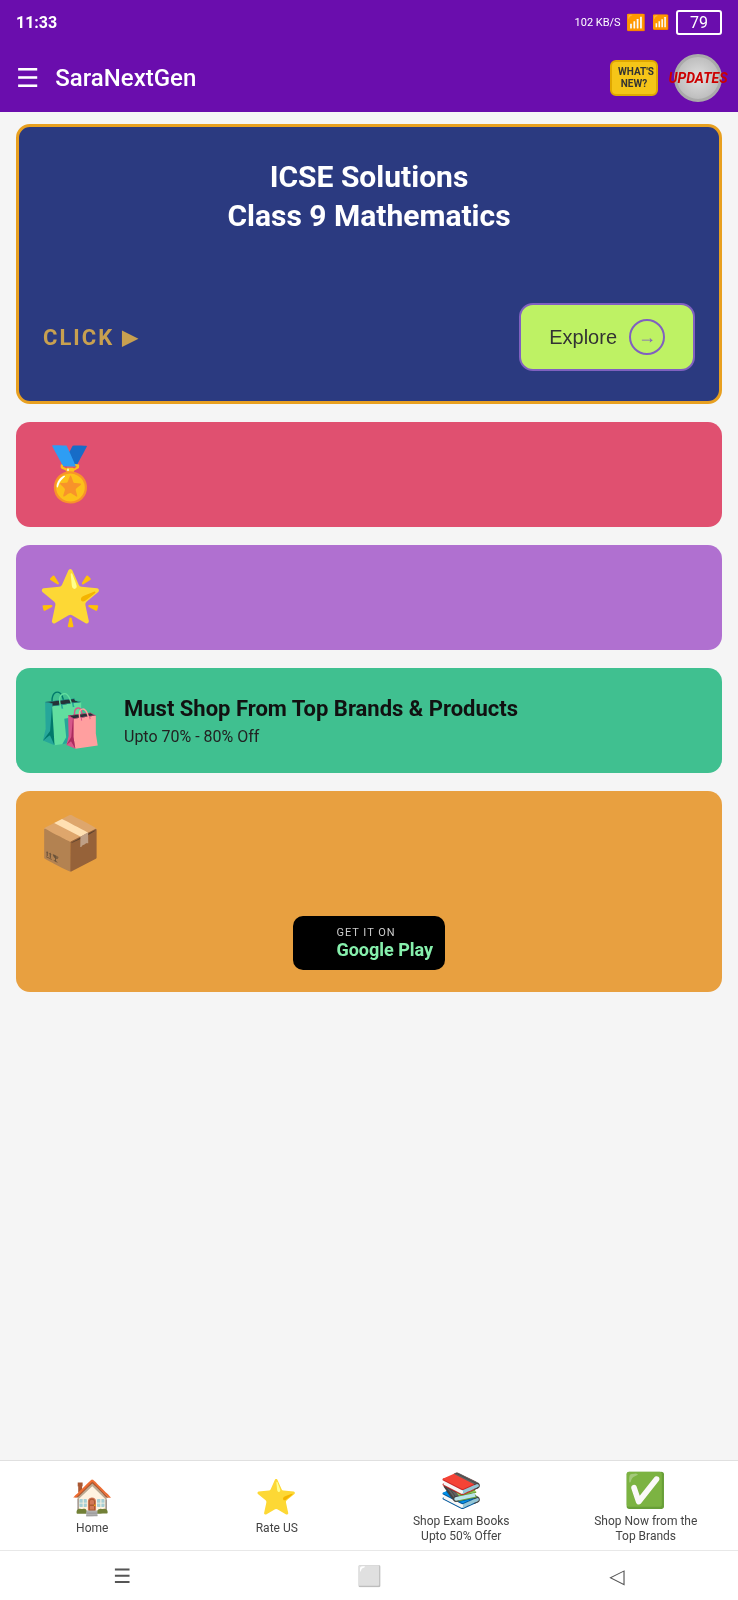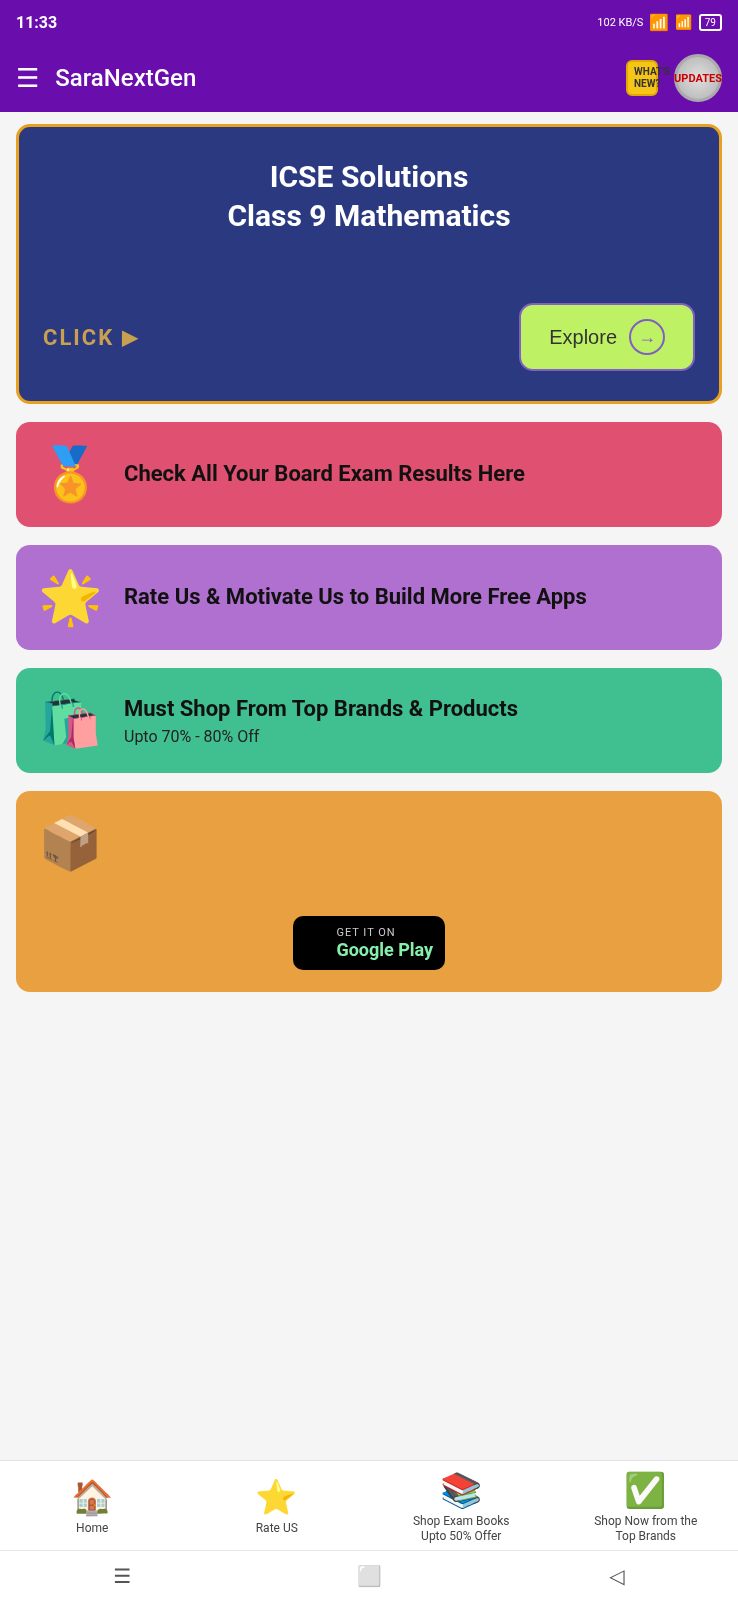--- a/index.html
+++ b/index.html
@@ -29,22 +29,22 @@
     }
     .status-icons {
       display: flex;
       align-items: center;
       gap: 6px;
       font-size: 12px;
     }
     .battery-icon {
       border: 2px solid white;
       border-radius: 3px;
-      padding: 1px 4px;
-      font-size: 10px;
+      padding: 1px 12px;
+      font-size: 16px;
       position: relative;
     }
 
     
     .toolbar {
       background: #6a0dad;
       display: flex;
       align-items: center;
       padding: 10px 16px;
       height: 68px;
@@ -66,37 +66,38 @@
       background: #f5c518;
       color: #333;
       font-size: 10px;
       font-weight: bold;
       padding: 4px 6px;
       border-radius: 6px;
       border: 2px solid #e0a800;
       text-align: center;
       line-height: 1.2;
       cursor: pointer;
-      width: 32px;
+      width: 48px;
     }
     .updates-badge {
       width: 48px;
       height: 48px;
       border-radius: 50%;
       background: #c0c0c0;
       border: 3px solid #aaa;
       display: flex;
       align-items: center;
       justify-content: center;
-      font-size: 11px;
+      font-size: 14px;
       font-weight: bold;
       color: #cc0000;
       text-align: right;
       cursor: pointer;
       background: radial-gradient(circle, #e0e0e0, #b0b0b0);
+      font-style: italic;
     }
 
     
     .main-content {
       flex: 1;
       padding: 12px 16px;
       display: flex;
       flex-direction: column;
       gap: 18px;
     }
@@ -303,30 +304,24 @@
       </div>
       <button class="explore-btn">
         <span>Explore</span>
         <div class="explore-arrow-circle">→</div>
       </button>
     </div>
   </div>
 
   <div class="card-btn card-btn-pink">
     <div class="card-icon">🏅</div>
-    <div class="card-text-area">
-      <div class="card-title">Check All Your Board Exam Results Here</div>
-    </div>
   </div>
 
   <div class="card-btn card-btn-purple">
     <div class="card-icon">🌟</div>
-    <div class="card-text-area">
-      <div class="card-title">Rate Us &amp; Motivate Us to Build More Free Apps</div>
-    </div>
   </div>
 
   <div class="card-btn card-btn-teal">
     <div class="card-icon">🛍️</div>
     <div class="card-text-area">
       <div class="card-title">Must Shop From Top Brands &amp; Products</div>
       <div class="card-subtitle">Upto 70% - 80% Off</div>
     </div>
   </div>
 

